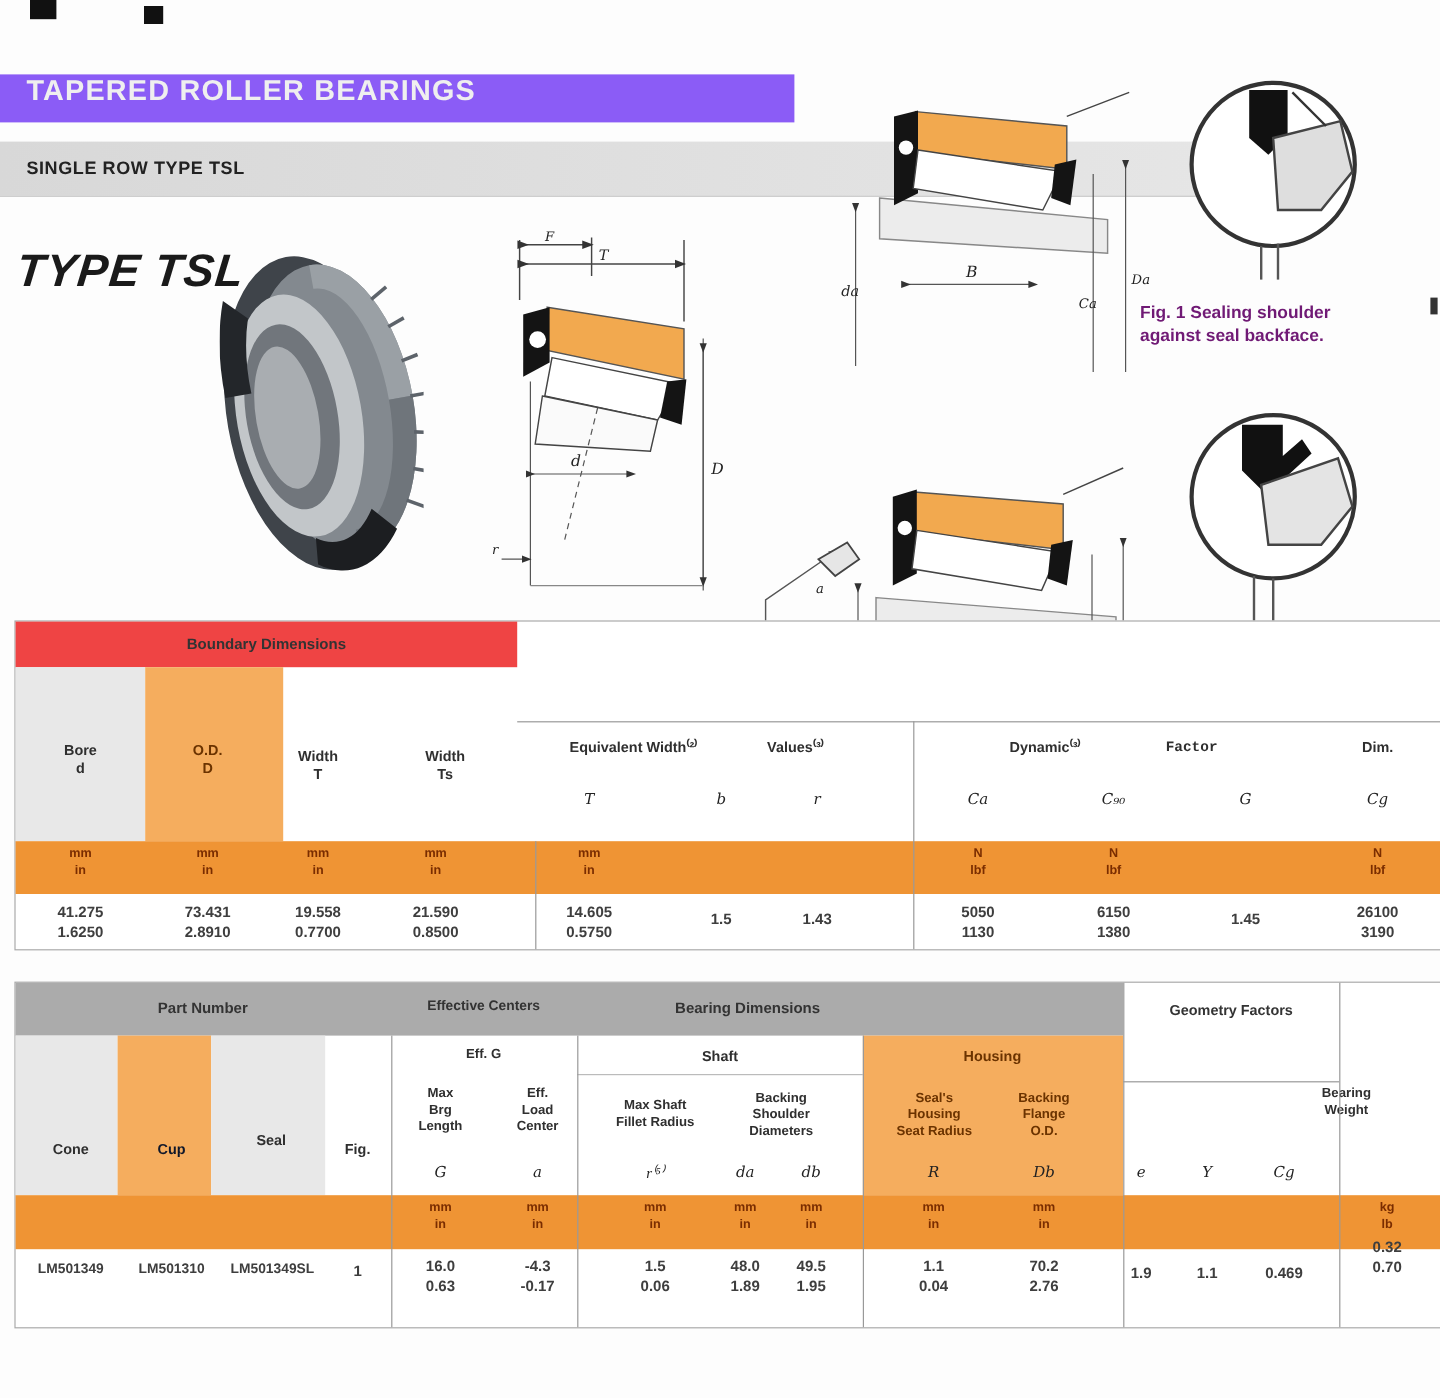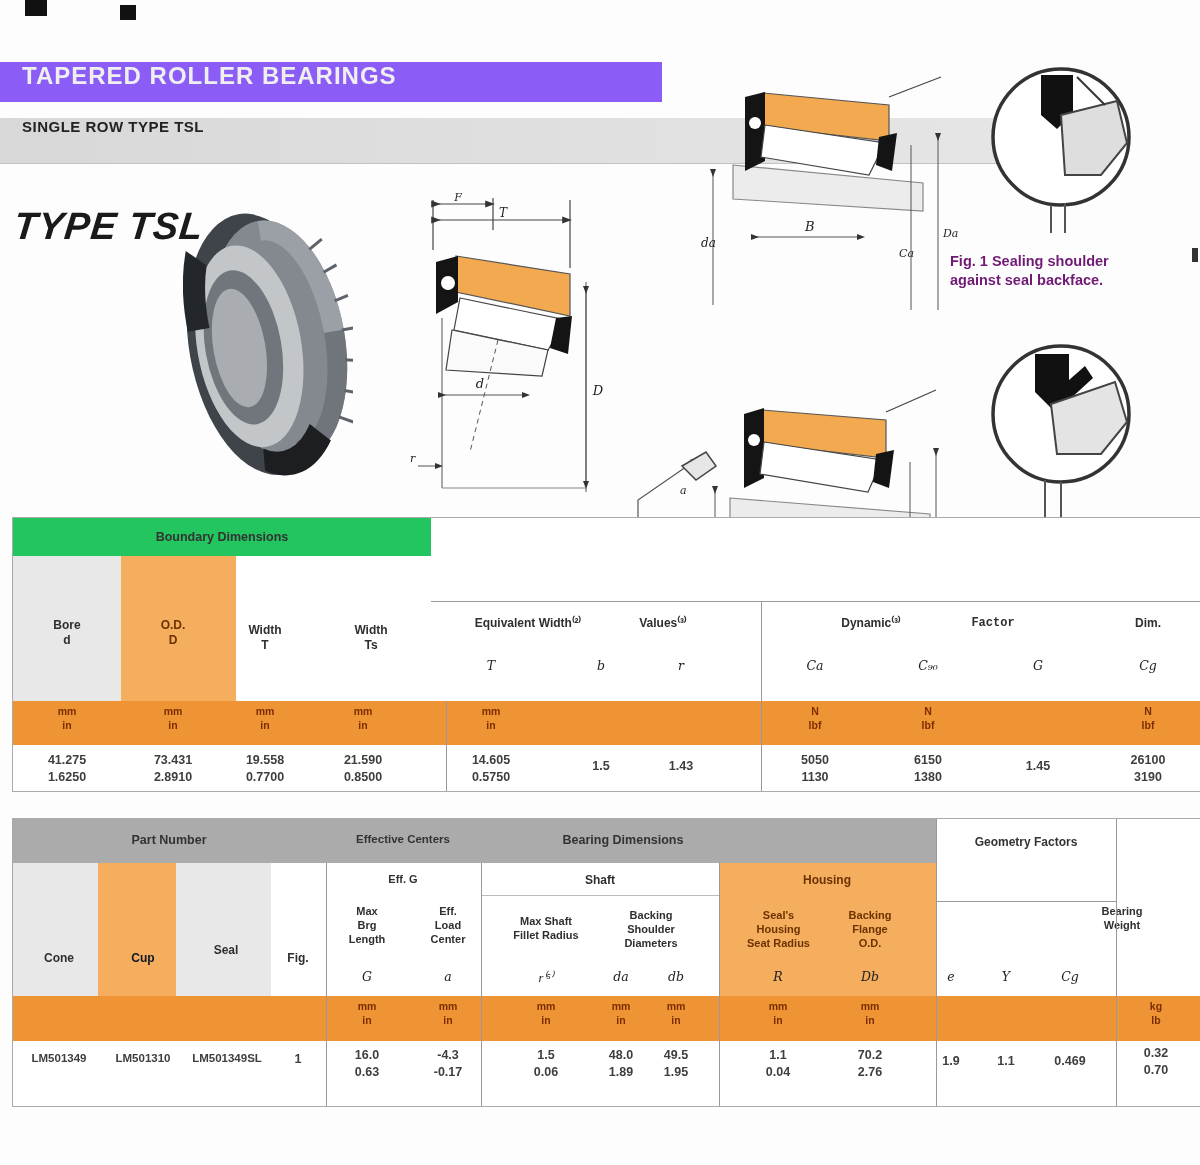--- a/index.html
+++ b/index.html
@@ -25,21 +25,21 @@
   <div class="abs" style="left:25px;top:0;width:22px;height:16px;background:#111;"></div>
   <div class="abs" style="left:120px;top:5px;width:16px;height:15px;background:#111;"></div>
   <div class="abs" style="left:1192px;top:248px;width:6px;height:14px;background:#333;"></div>
   <div class="abs" style="left:1190px;top:545px;width:8px;height:15px;background:#333;"></div>
   <div class="abs" style="left:1188px;top:860px;width:9px;height:12px;background:#555;"></div>
 
   <div class="abs" style="left:0;top:62px;width:662px;height:40px;background:#8b5cf6;display:flex;">
     <span style="color:#efefef;font-weight:bold;font-size:24px;letter-spacing:1px;padding-left:22px;">TAPERED ROLLER BEARINGS</span>
   </div>
 
-  <div class="abs" style="left:0;top:118px;width:1048px;height:45px;background:linear-gradient(90deg,#d8d8d8,#e6e6e6);display:flex;border-bottom:1px solid #c2c2c2;">
+  <div class="abs" style="left:0;top:118px;width:1048px;height:45px;background:linear-gradient(90deg,#d8d8d8,#e6e6e6);display:flex;align-items:center;border-bottom:1px solid #c2c2c2;">
     <span style="color:#222;font-weight:bold;font-size:15px;letter-spacing:0.5px;padding-left:22px;">SINGLE ROW TYPE TSL</span>
   </div>
 
   <div class="abs" style="left:14px;top:205px;font-size:38px;font-weight:900;font-style:italic;color:#1a1a1a;transform:skewX(-6deg);letter-spacing:1px;">TYPE TSL</div>
 
   <svg class="abs" style="left:183px;top:198px;" width="170" height="290" viewBox="0 0 170 290">
     <g transform="rotate(-10 85 145)">
       <ellipse cx="78" cy="145" rx="72" ry="132" fill="#3f444a"></ellipse>
       <ellipse cx="96" cy="145" rx="66" ry="122" fill="#83898f"></ellipse>
       <path d="M96 23 A66 122 0 0 1 162 145 L142 145 A46 102 0 0 0 96 43 Z" fill="#9aa0a5"></path>
@@ -168,21 +168,21 @@
   <svg class="abs" style="left:985px;top:330px;" width="155" height="195" viewBox="0 0 155 195">
     <circle cx="76" cy="84" r="68" fill="#fff" stroke="#333" stroke-width="3.5"></circle>
     <polygon points="50,24 84,24 84,50 100,36 108,48 84,70 66,78 50,62" fill="#111"></polygon>
     <polygon points="66,74 130,52 142,92 116,124 72,124" fill="#e4e4e4" stroke="#444" stroke-width="2"></polygon>
     <line x1="60" y1="150" x2="60" y2="192" stroke="#555" stroke-width="2"></line>
     <line x1="76" y1="152" x2="76" y2="192" stroke="#555" stroke-width="2"></line>
   </svg>
 
   <div class="abs" style="left:12px;top:517px;width:1188px;height:273px;background:#fff;border:1px solid #aaa;">
 
-    <div class="abs c" style="left:0;top:0;width:418px;height:38px;background:#22c55e;display:flex;align-items:center;justify-content:center;">
+    <div class="abs c" style="left:0;top:0;width:418px;height:38px;background:#ef4444;display:flex;align-items:center;justify-content:center;">
       <span class="glabel">Boundary Dimensions</span>
     </div>
 
     <div class="abs" style="left:0;top:38px;width:108px;height:145px;background:#e8e8e8;"></div>
     <div class="abs" style="left:108px;top:38px;width:115px;height:145px;background:#f5ad5e;"></div>
 
     <div class="abs c hlabel" style="left:14px;top:100px;width:80px;">Bore
 d</div>
     <div class="abs c hlabel" style="left:120px;top:100px;width:80px;color:#6b3300;">O.D.
 D</div>
@@ -334,21 +334,21 @@
 1.89</div>
     <div class="abs c val" style="left:623px;top:228px;width:80px;">49.5
 1.95</div>
     <div class="abs c val" style="left:725px;top:228px;width:80px;">1.1
 0.04</div>
     <div class="abs c val" style="left:817px;top:228px;width:80px;">70.2
 2.76</div>
     <div class="abs c val" style="left:898px;top:234px;width:80px;">1.9</div>
     <div class="abs c val" style="left:953px;top:234px;width:80px;">1.1</div>
     <div class="abs c val" style="left:1017px;top:234px;width:80px;">0.469</div>
-    <div class="abs c val" style="left:1103px;top:226px;width:80px;">0.32
+    <div class="abs c val" style="left:1103px;top:212px;width:80px;">0.32
 0.70</div>
 
     <div class="vline abs" style="left:313px;top:44px;height:243px;"></div>
     <div class="vline abs" style="left:468px;top:44px;height:243px;"></div>
     <div class="vline abs" style="left:706px;top:44px;height:243px;"></div>
     <div class="vline abs" style="left:923px;top:0;height:287px;"></div>
     <div class="vline abs" style="left:1103px;top:0;height:287px;"></div>
   </div>
 
 </div>

